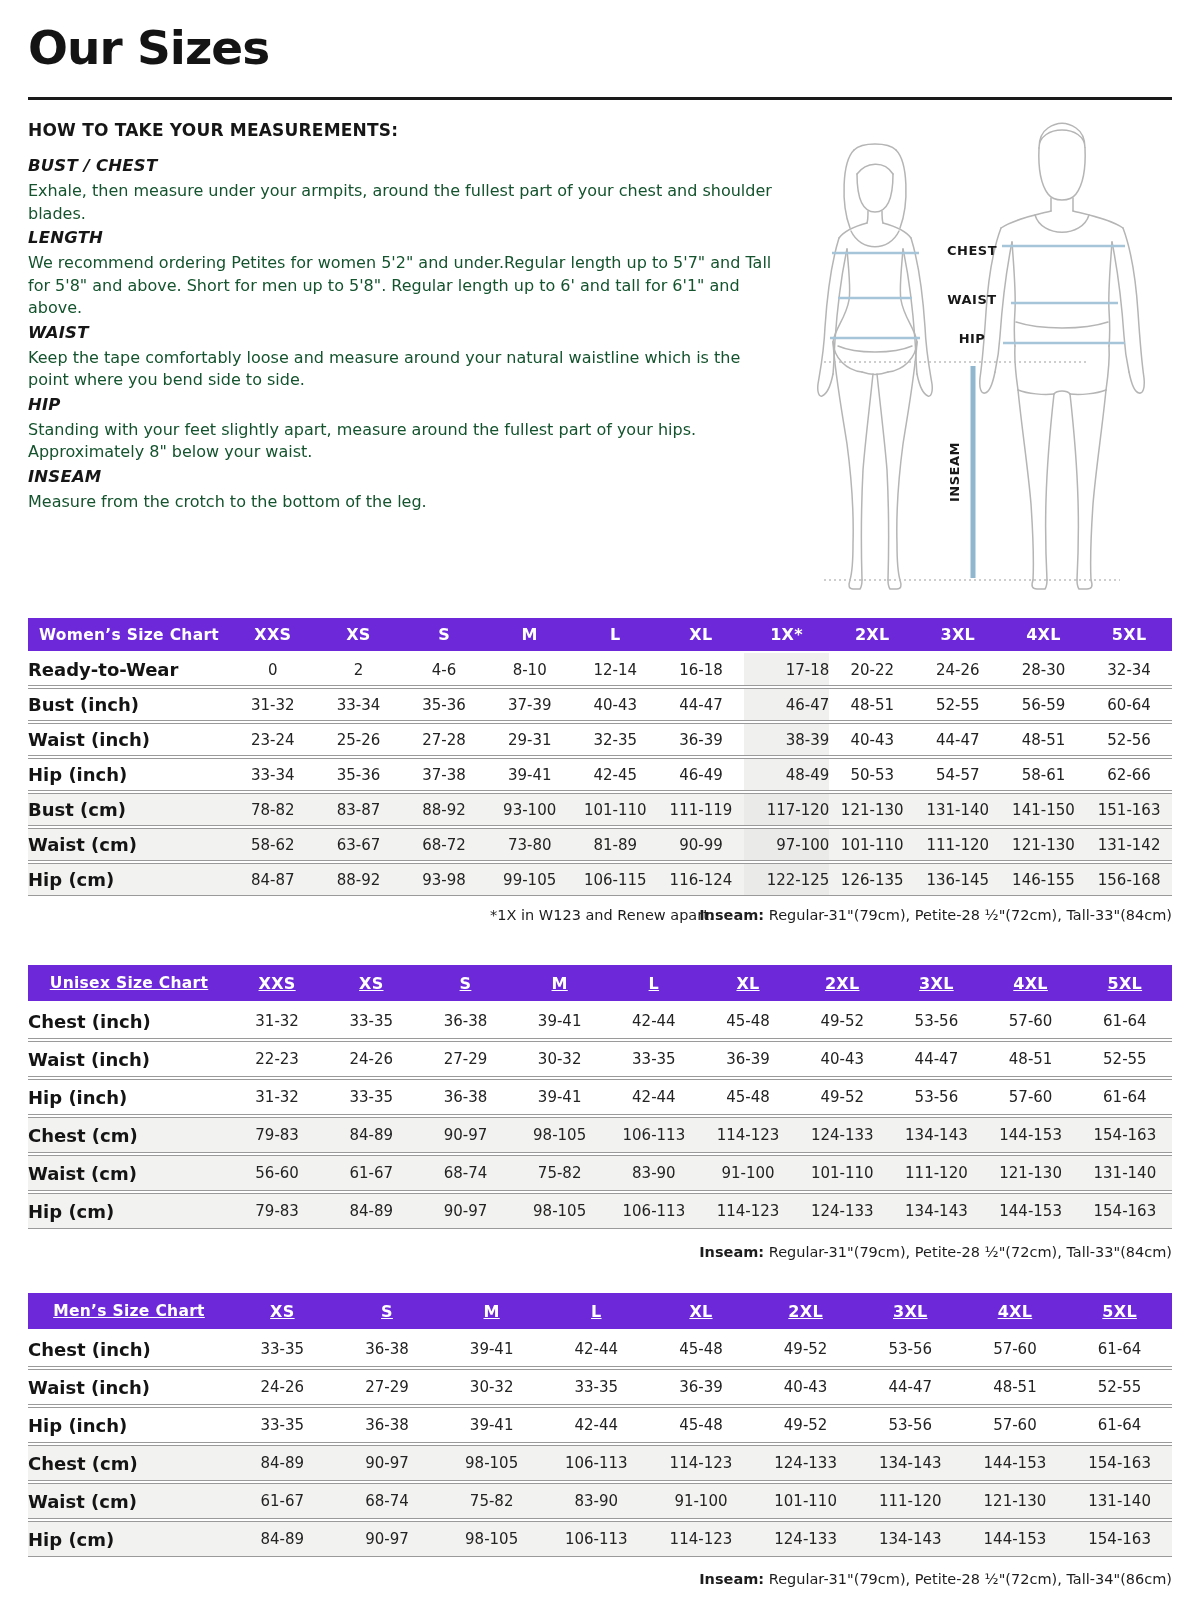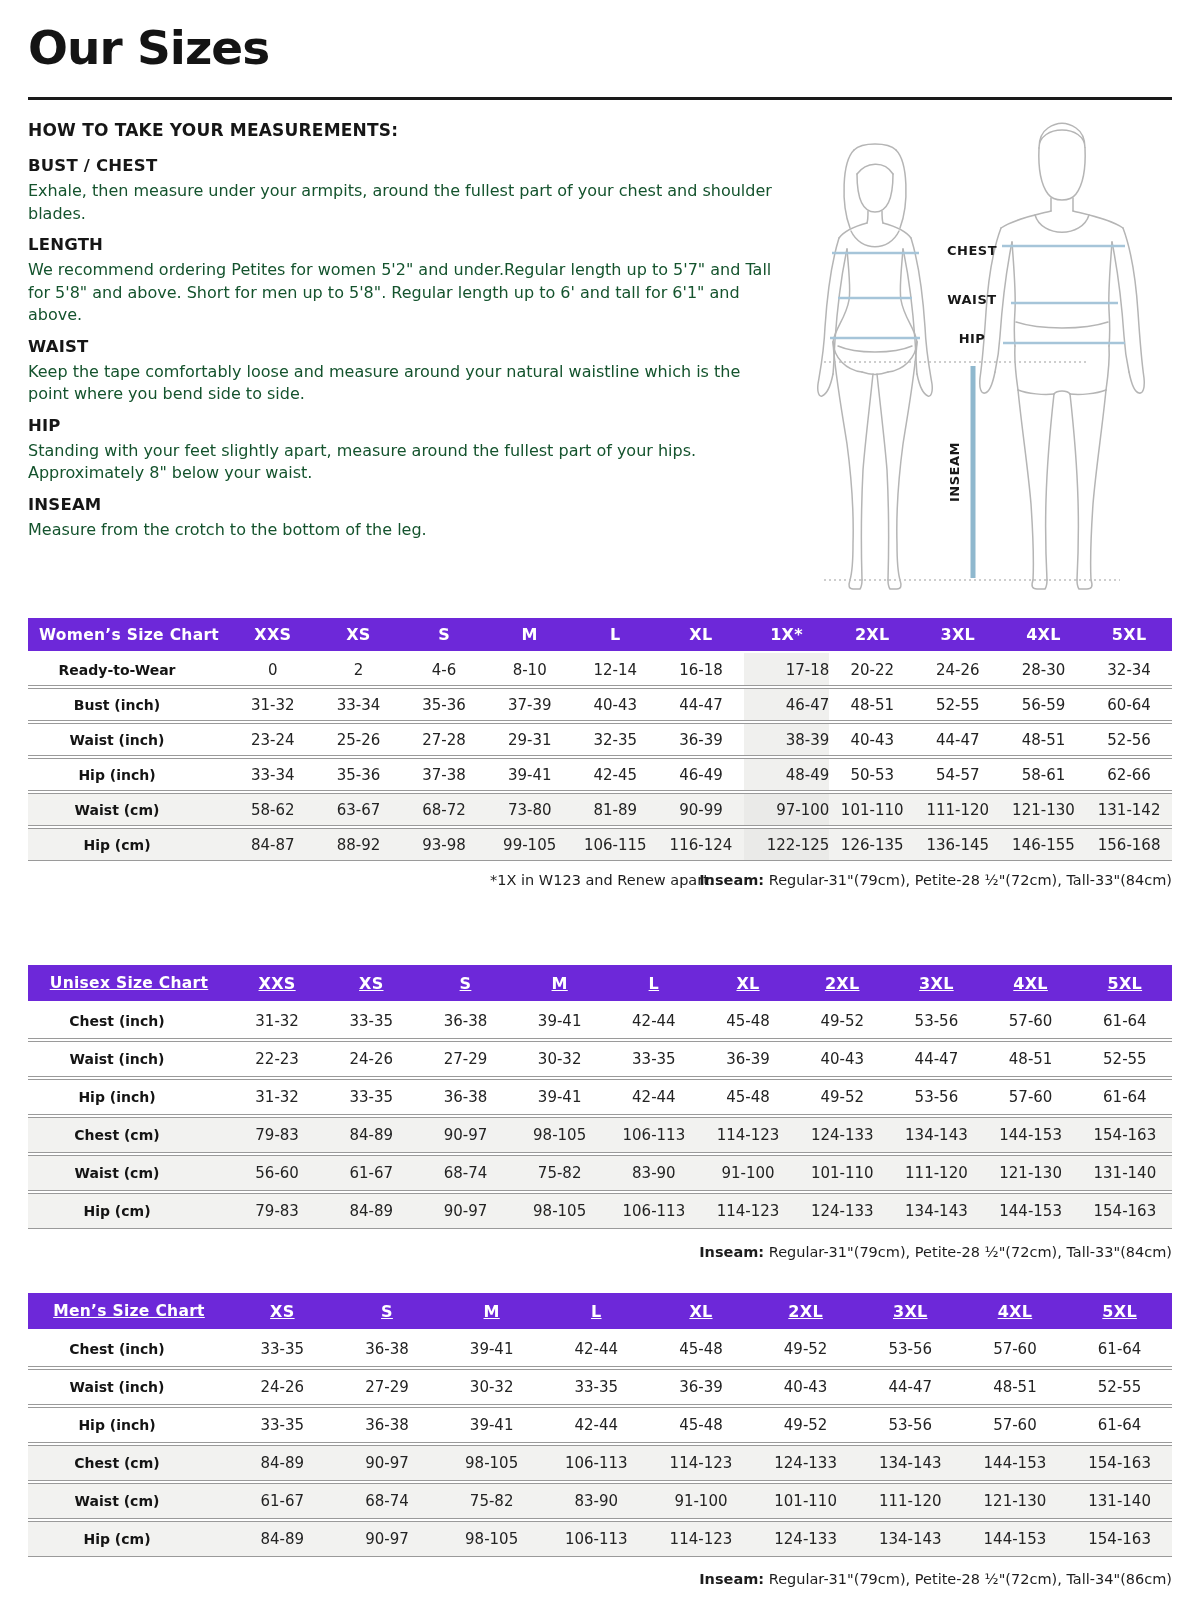--- a/index.html
+++ b/index.html
@@ -7,43 +7,43 @@
         font-family:"DejaVu Sans","Liberation Sans",sans-serif;color:#1c1c1c;}
 
   
   .page-title{position:absolute;left:28px;top:20px;font-size:47px;font-weight:700;
               letter-spacing:-1px;color:#141414;}
   .title-rule{position:absolute;left:28px;top:97px;width:1144px;height:3px;background:#1a1a1a;}
 
   
   .howto{position:absolute;left:28px;top:120px;width:752px;}
   .howto-heading{font-size:17px;font-weight:700;color:#161616;margin:0 0 16px 0;letter-spacing:.2px;}
-  .mh{font-size:16.5px;font-weight:700;color:#161616;margin:10px 0 5px 0;letter-spacing:.2px;}
+  .mh{font-size:16.5px;font-weight:700;color:#161616;margin:3px 0 5px 0;letter-spacing:.2px;font-style:italic;}
   .mp{font-size:16px;line-height:22.5px;color:#14532d;margin:0;}
 
   
   .figure-wrap{position:absolute;left:788px;top:112px;width:382px;height:478px;}
   .figure-wrap svg{display:block;}
   .fig-label{font-family:"DejaVu Sans","Liberation Sans",sans-serif;font-size:13px;
              font-weight:700;fill:#181818;letter-spacing:.5px;}
 
   
   .table-block{position:absolute;left:28px;width:1144px;}
   .tb-women{top:616px;} .tb-unisex{top:963px;} .tb-men{top:1291px;}
 
   table.size-table{width:100%;table-layout:fixed;border-collapse:separate;border-spacing:0 2px;}
   .size-table col.labelcol{width:202px;}
   .size-table th{background:#6d28d9;color:#fff;font-weight:700;font-size:16px;
                  text-align:center;padding:0;letter-spacing:.3px;}
   .size-table th.corner{font-size:15.5px;}
   .size-table td{background:#fff;text-align:center;font-size:15px;color:#232323;
                  padding:0;border-top:1px solid #9a9a9a;border-bottom:1px solid #9a9a9a;}
   .size-table tbody tr:first-child td{border-top:1px solid transparent;}
-  .size-table td.rowlabel{text-align:center;padding-right:24px;font-weight:700;
-                          font-size:14px;color:#141414;}
+  .size-table td.rowlabel{text-align:left;padding-right:24px;font-weight:700;
+                          font-size:18px;color:#141414;}
   .size-table tr.shaded td{background:#f2f2f0;}
   .size-table td.hl{background:#f0f0ee;text-align:right;}
   .size-table tr.shaded td.hl{background:#eaeae8;}
 
   .tb-women th{height:33px;} .tb-women td{height:31px;}
   .tb-unisex th,.tb-men th{height:36px;text-decoration:underline;} .tb-unisex td,.tb-men td{height:34px;}
 
   
   .fnrow{position:relative;height:22px;font-size:14.5px;color:#1d1d1d;}
   .tb-women .fnrow{margin-top:9px;} .tb-unisex .fnrow{margin-top:13px;} .tb-men .fnrow{margin-top:12px;}
@@ -248,20 +248,34 @@
             <td>39-41</td>
             <td>42-45</td>
             <td>46-49</td>
             <td class="hl">48-49</td>
             <td>50-53</td>
             <td>54-57</td>
             <td>58-61</td>
             <td>62-66</td>
           </tr>
           <tr class="shaded">
+            <td class="rowlabel">Bust (cm)</td>
+            <td>78-82</td>
+            <td>83-87</td>
+            <td>88-92</td>
+            <td>93-100</td>
+            <td>101-110</td>
+            <td>111-119</td>
+            <td class="hl">117-120</td>
+            <td>121-130</td>
+            <td>131-140</td>
+            <td>141-150</td>
+            <td>151-163</td>
+          </tr>
+          <tr class="shaded">
             <td class="rowlabel">Waist (cm)</td>
             <td>58-62</td>
             <td>63-67</td>
             <td>68-72</td>
             <td>73-80</td>
             <td>81-89</td>
             <td>90-99</td>
             <td class="hl">97-100</td>
             <td>101-110</td>
             <td>111-120</td>

